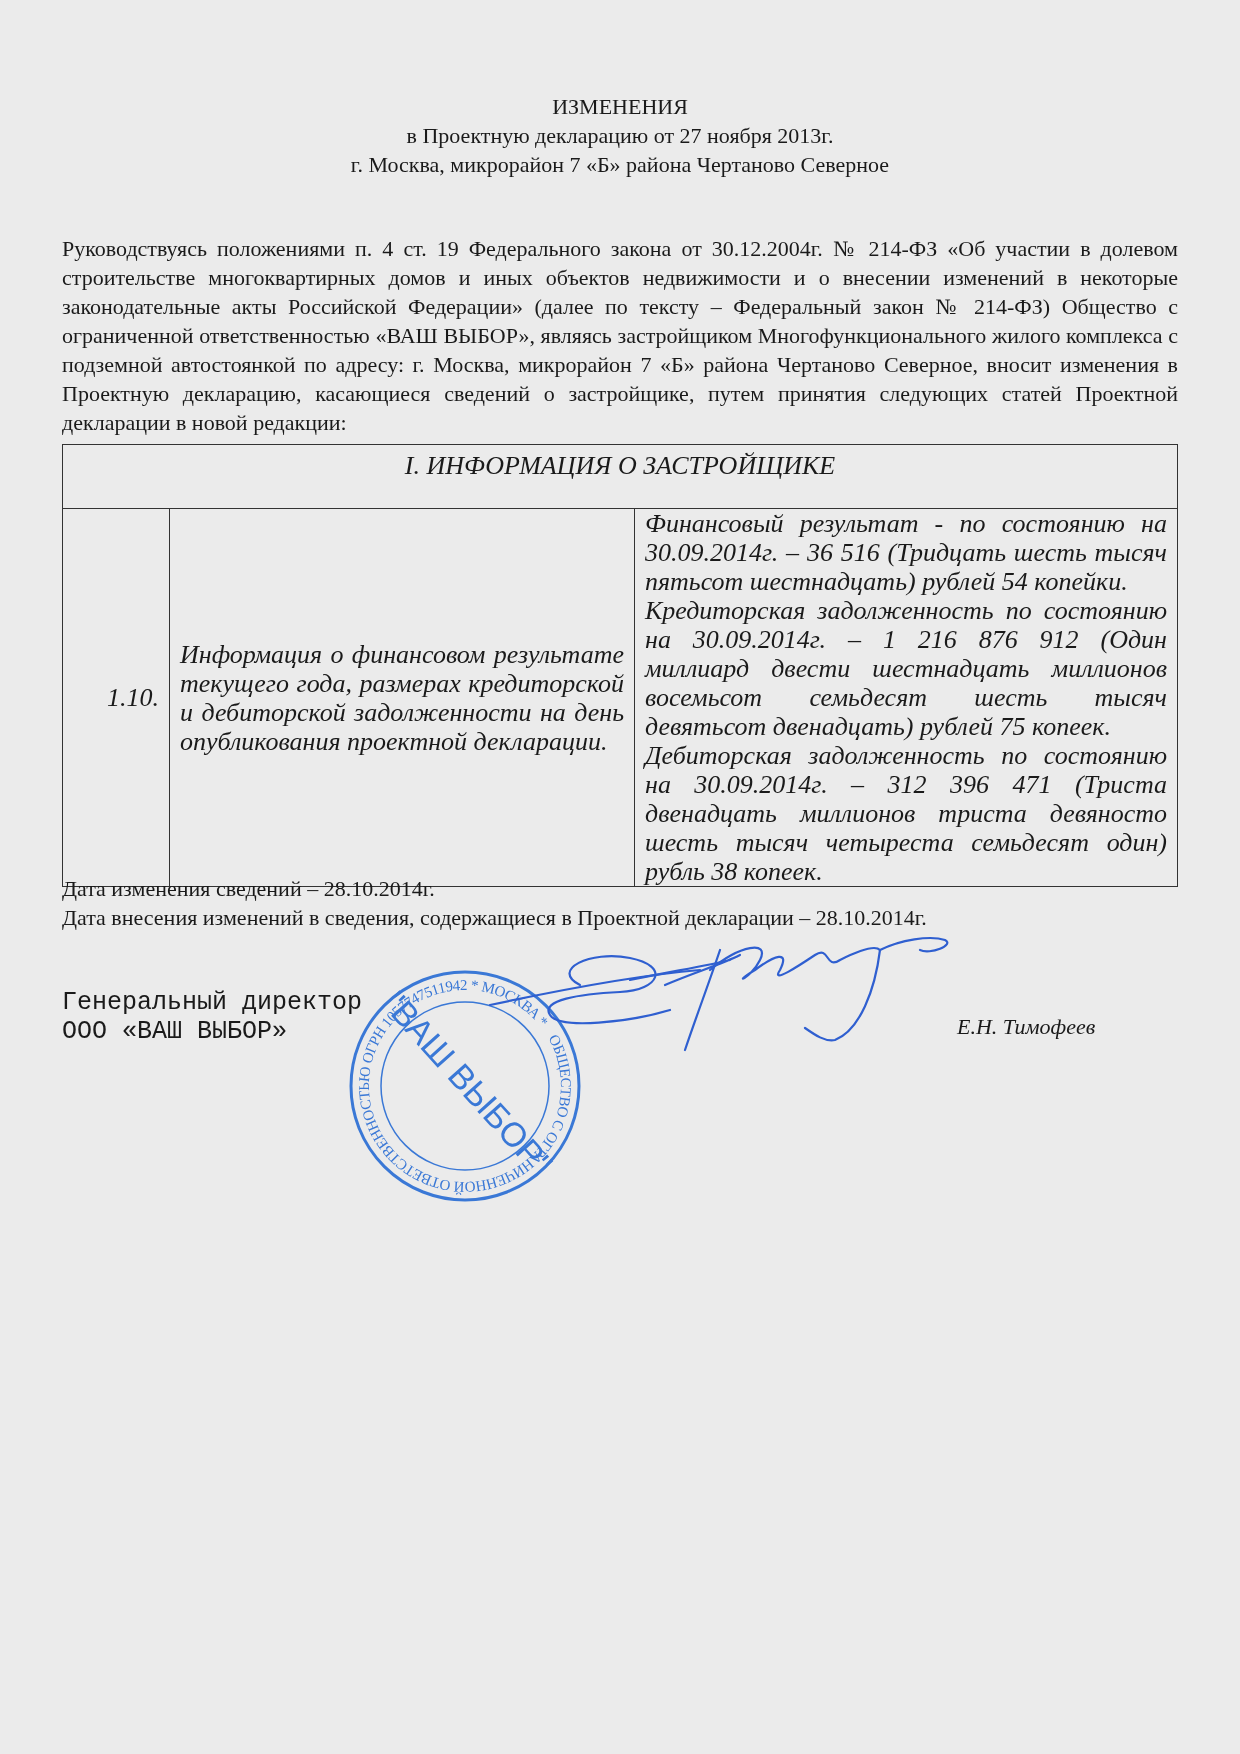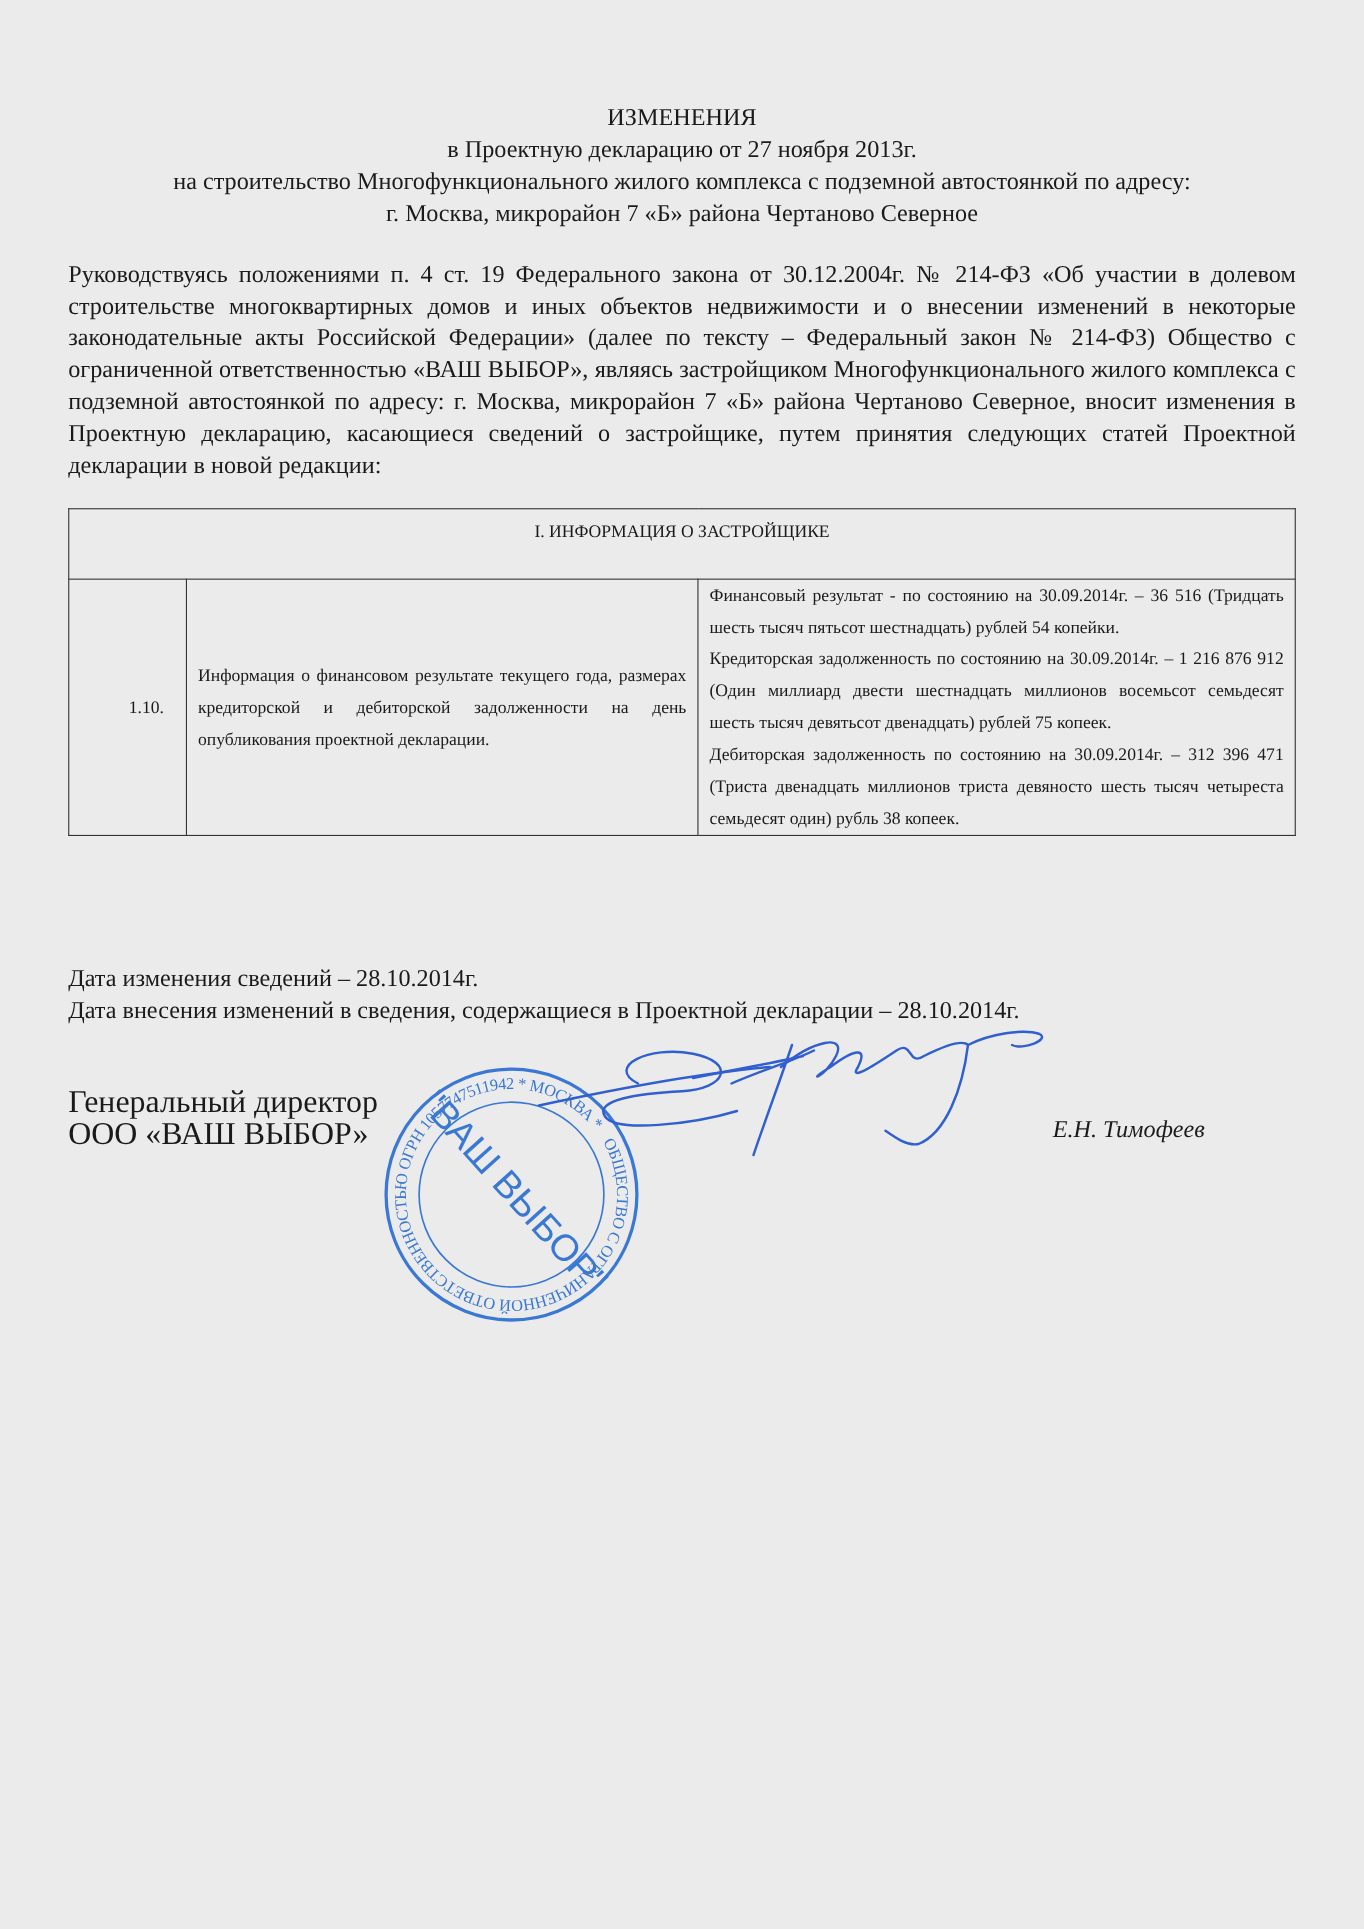--- a/index.html
+++ b/index.html
@@ -12,44 +12,43 @@
     overflow: hidden;
   }
   .page { position: absolute; left: 0; top: 0; width: 1240px; height: 1754px; }
   .title-block { position: absolute; top: 92px; left: 0; width: 1240px; text-align: center; font-size: 22px; line-height: 29px; }
   .title-block div { white-space: nowrap; }
   .intro {
     position: absolute; left: 62px; top: 234px; width: 1116px;
     font-size: 22px; line-height: 29px; text-align: justify;
   }
   table.info {
-    position: absolute; left: 62px; top: 462px; width: 1116px;
-    border-collapse: collapse; font-size: 16px; line-height: 29px;
+    position: absolute; left: 62px; top: 444px; width: 1116px;
+    border-collapse: collapse; font-size: 26px; line-height: 29px; font-style: italic;
   }
   table.info td { border: 1.5px solid #333; vertical-align: middle; }
   .th-cell { height: 56px; text-align: center; vertical-align: top !important; padding-top: 6px; }
   .num-cell { width: 70px; text-align: center; padding-left: 35px; }
   .label-cell { width: 444px; padding: 0 10px; text-align: justify; text-align-last: left; margin-top: 30px; }
   .value-cell { padding: 0 10px; text-align: justify; vertical-align: top !important; }
   .value-cell p { margin: 0; text-align: justify; }
   .dates { position: absolute; left: 62px; top: 874px; font-size: 22px; line-height: 29px; }
-  .sig-left { position: absolute; left: 62px; top: 988px; font-size: 29px; line-height: 29px; }
+  .sig-left { position: absolute; left: 62px; top: 988px; font-size: 25px; line-height: 29px; font-family: Liberation Mono, monospace; }
   .sig-name { position: absolute; left: 957px; top: 1012px; font-size: 22px; line-height: 29px; font-style: italic; }
   .stamp { position: absolute; left: 345px; top: 966px; width: 240px; height: 240px; }
   .signature { position: absolute; left: 480px; top: 930px; width: 540px; height: 140px; }
 </style>
 </head>
 <body>
 
 <div class="page">
 
   <div class="title-block">
     <div>ИЗМЕНЕНИЯ</div>
     <div>в Проектную декларацию от 27 ноября 2013г.</div>
-    <div>на строительство Многофункционального жилого комплекса с подземной автостоянкой по адресу:</div>
     <div>г. Москва, микрорайон 7 «Б» района Чертаново Северное</div>
   </div>
 
   <div class="intro">Руководствуясь положениями п. 4 ст. 19 Федерального закона от 30.12.2004г. № 214-ФЗ «Об участии в долевом строительстве многоквартирных домов и иных объектов недвижимости и о внесении изменений в некоторые законодательные акты Российской Федерации» (далее по тексту – Федеральный закон № 214-ФЗ) Общество с ограниченной ответственностью «ВАШ ВЫБОР», являясь застройщиком Многофункционального жилого комплекса с подземной автостоянкой по адресу: г. Москва, микрорайон 7 «Б» района Чертаново Северное, вносит изменения в Проектную декларацию, касающиеся сведений о застройщике, путем принятия следующих статей Проектной декларации в новой редакции:</div>
 
   <table class="info">
     <tbody>
         <tr>
       <td colspan="3" class="th-cell">I. ИНФОРМАЦИЯ О ЗАСТРОЙЩИКЕ</td>
     </tr>

